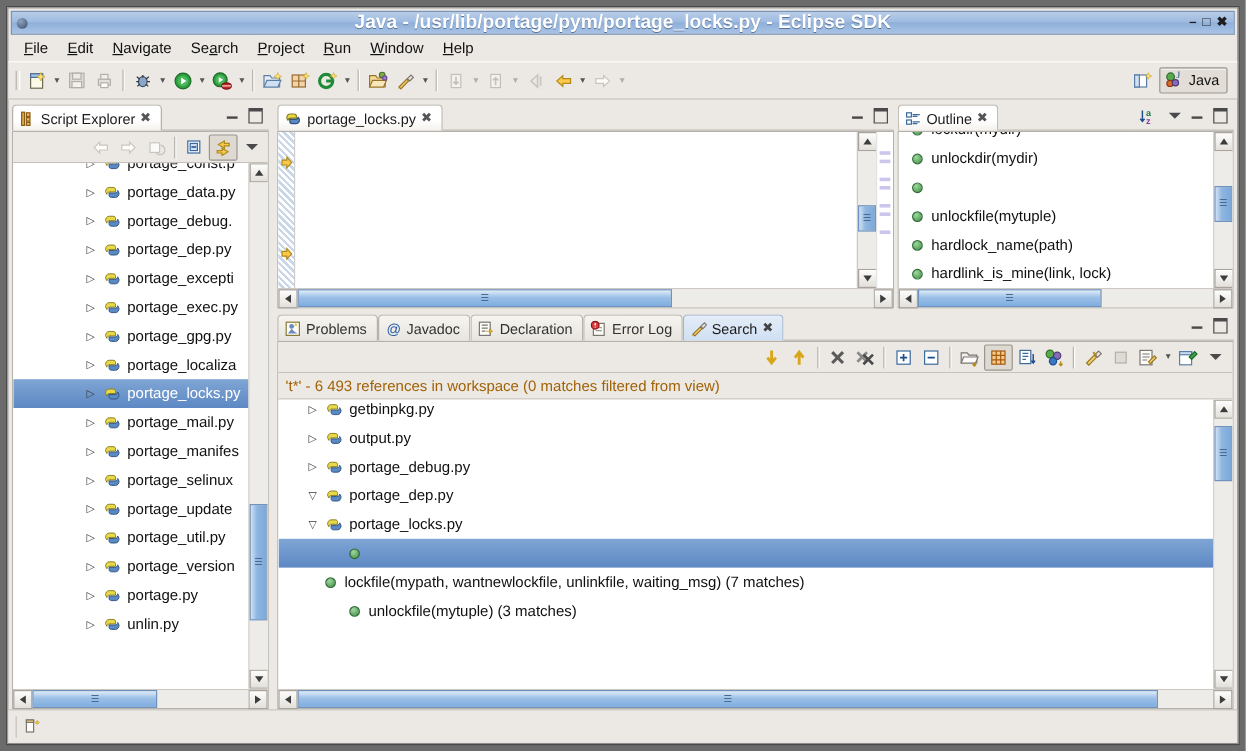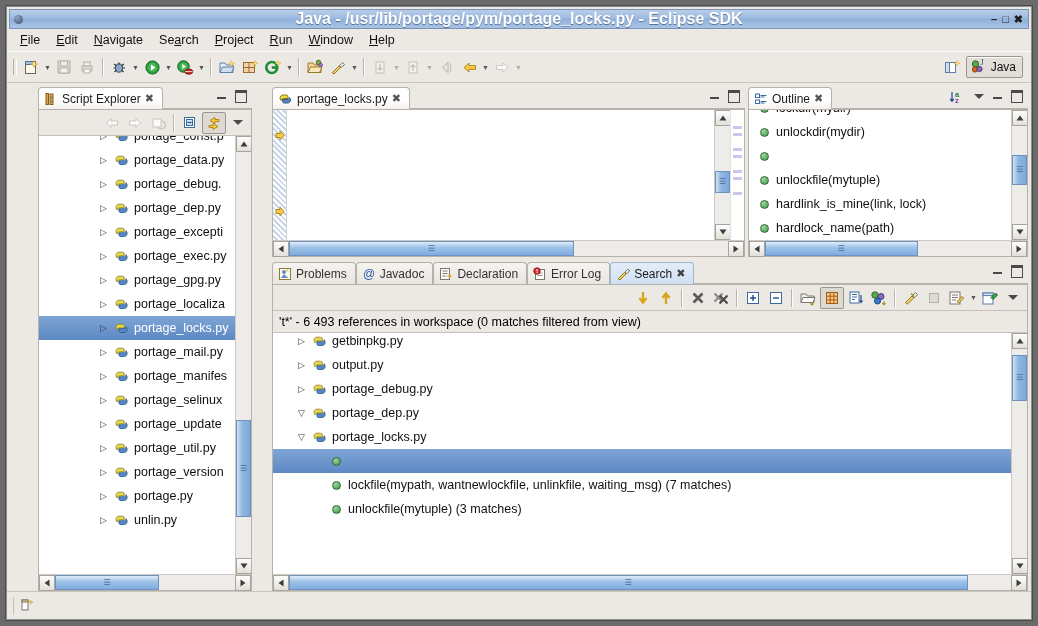--- a/index.html
+++ b/index.html
@@ -60,21 +60,21 @@
   .arr.dim { color:#b0aca6; }
   .perspbar { margin-left:auto; display:flex; align-items:center; gap:3px; padding-right:4px;}
   .persp-btn {
     display:flex;align-items:center;gap:3px;
     border:1px solid #9a968f; background:#e2ded7; border-radius:2px;
     padding:2px 6px 2px 3px; box-shadow:inset 0 1px 0 #fff;
   }
   .persp-btn span.lbl{font-size:12px;color:#111;}
 
   
-  .workbench { flex:1; display:flex; padding:2px 3px 0 3px; gap:20px; min-height:0;margin-left:28px;}
+  .workbench { flex:1; display:flex; padding:2px 3px 0 3px; gap:7px; min-height:0;}
   .leftcol { width:214px; display:flex; flex-direction:column; min-height:0;}
   .rightcol { flex:1; display:flex; flex-direction:column; min-height:0; gap:3px;}
   .topright { height:172px; display:flex; gap:3px; }
 
   
   .part { display:flex; flex-direction:column; min-height:0; min-width:0; }
   .tabrow { height:24px; display:flex; align-items:flex-end; position:relative; }
   .tab {
     height:22px; display:flex; align-items:center; gap:4px; padding:0 8px 0 5px;
     border:1px solid #b6b2ab; border-bottom:none;
@@ -149,21 +149,21 @@
     flex:1; overflow:hidden; position:relative;
     font-family:"DejaVu Sans Mono", monospace; font-size:13px;
     line-height:19px; padding-top:6px; white-space:pre;
   }
   .ruler-right { width:14px; flex:none; background:#fff; border-left:1px solid #e2e2e2; position:relative;}
   .ovmark { position:absolute; right:2px; width:9px; height:3px; background:#cdc6ec; }
 
   
   .search-status {
     height:22px; background:#ece9e4; border-bottom:1px solid #c5c1ba;
-    display:flex; align-items:center; padding-left:6px; font-size:12.5px; color:#000000;
+    display:flex; align-items:center; padding-left:6px; font-size:12.5px; color:#a16207;
   }
 
   
   .statusbar {
     height:28px; display:flex; align-items:center; padding:0 6px;
     border-top:1px solid #c8c4bd; background:#ece9e4; gap:6px;
   }
   .sb-sep{width:1px;height:18px;background:#c5c1ba;}
 
   .nosel{user-select:none;}
@@ -700,25 +700,25 @@
                   </div>
                   <div class="trow" style="padding-left: 8px;">
                     <span class="dot-g"></span>
                   </div>
                   <div class="trow" style="padding-left: 8px;">
                     <span class="dot-g"></span>
                     <span>unlockfile(mytuple)</span>
                   </div>
                   <div class="trow" style="padding-left: 8px;">
                     <span class="dot-g"></span>
-                    <span>hardlink_is_mine(link, lock)</span>
+                    <span>hardlock_name(path)</span>
                   </div>
                   <div class="trow" style="padding-left: 8px;">
                     <span class="dot-g"></span>
-                    <span>hardlock_name(path)</span>
+                    <span>hardlink_is_mine(link, lock)</span>
                   </div>
                 </div>
               <div class="vsb">
                 <div class="sbbtn">
                   <svg width="8" height="6" viewBox="0 0 8 6">
                       <path d="M4 0.5L7.5 5.5h-7z" fill="#3c3c3c"></path>
                     </svg>
                 </div>
                 <div class="sbtrack">
                   <div class="sbthumb" style="top:30%;height:30%;">
@@ -950,21 +950,21 @@
                   <span class="twist">▽</span>
                   <svg width="16" height="15" viewBox="0 0 16 15">
                     <path d="M2 6.8c0-2.1 1.1-3.6 3.1-3.6h3.1c1.6 0 2.1.8 2.1 2.1v1.6H5.7c-1.6 0-2.6.8-2.6 2.1z" fill="#e8d94a" stroke="#8a7c18" stroke-width=".8"></path>
                     <path d="M13.2 7.9c0 2.1-1.1 3.6-3.1 3.6H7c-1.6 0-2.1-.8-2.1-2.1V7.8h4.6c1.6 0 2.6-.8 2.6-2.1z" fill="#5a8ac4" stroke="#2f5380" stroke-width=".8"></path>
                   </svg>
                   <span>portage_locks.py</span>
                 </div>
                 <div class="trow sel" style="padding-left: 56px;">
                   <span class="dot-g"></span>
                 </div>
-                <div class="trow" style="padding-left: 56px;">
+                <div class="trow" style="padding-left: 36px;">
                   <span class="dot-g"></span>
                   <span>lockfile(mypath, wantnewlockfile, unlinkfile, waiting_msg) (7 matches)</span>
                 </div>
                 <div class="trow" style="padding-left: 56px;">
                   <span class="dot-g"></span>
                   <span>unlockfile(mytuple) (3 matches)</span>
                 </div>
               </div>
             <div class="vsb">
               <div class="sbbtn">

